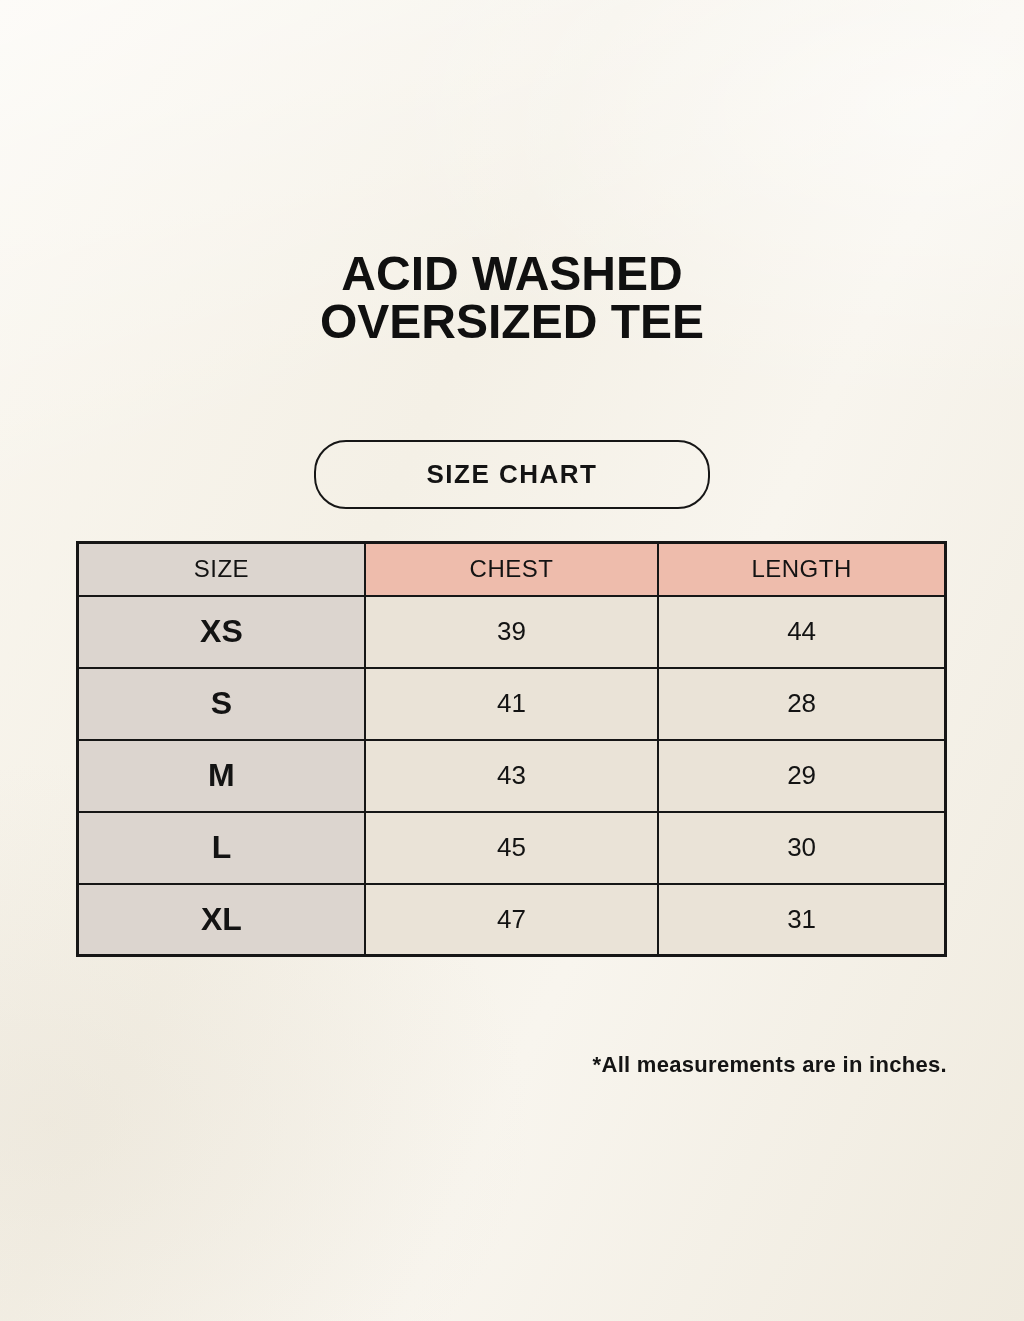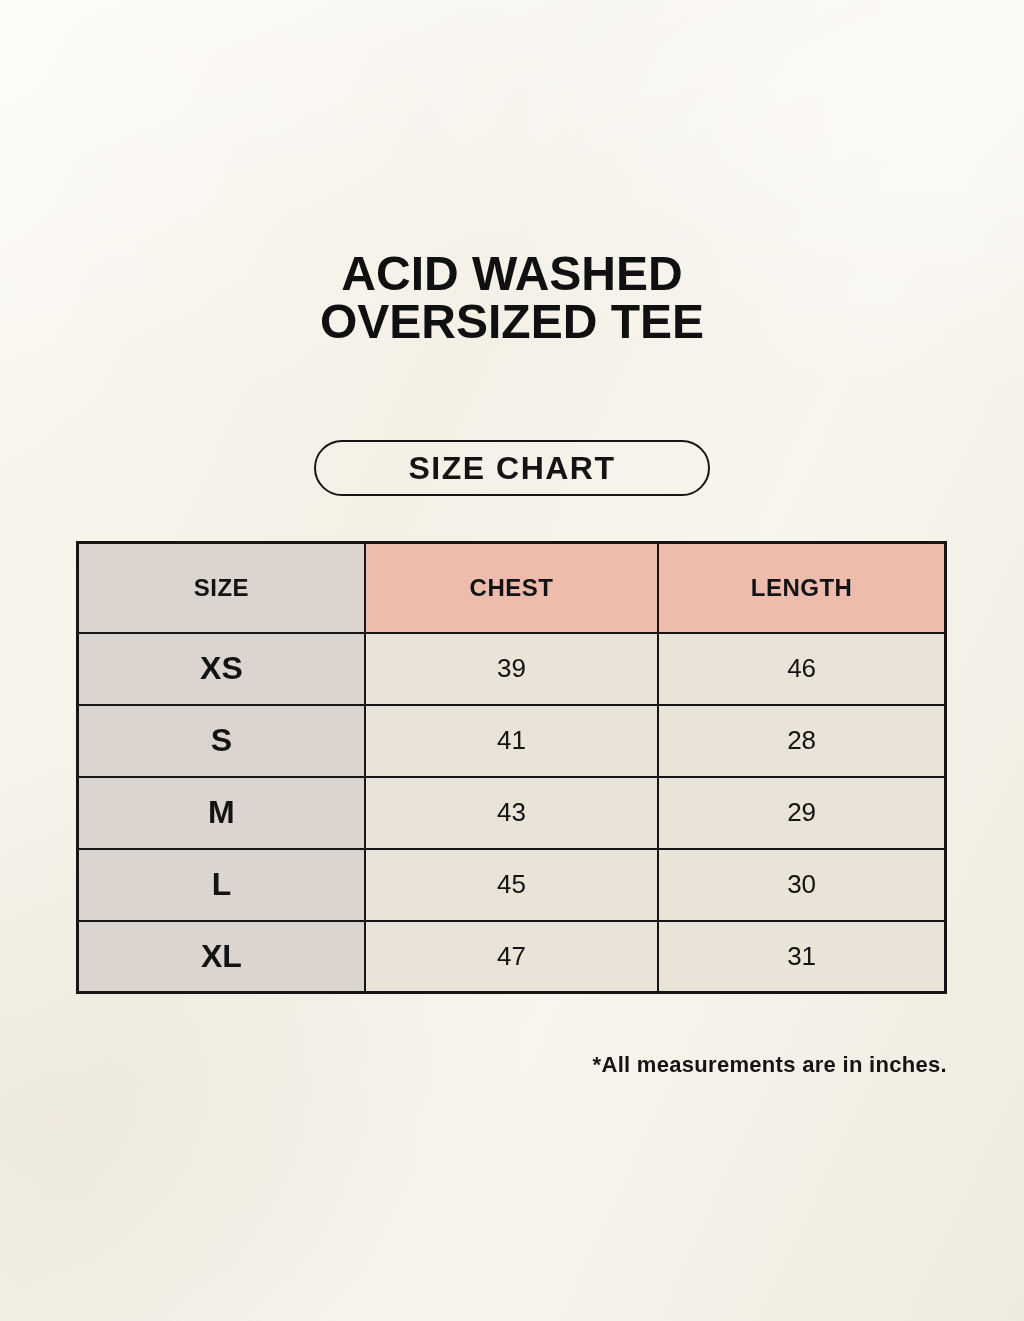--- a/index.html
+++ b/index.html
@@ -39,25 +39,25 @@
     font-weight:700;
     letter-spacing:0px;
     color:#101010;
   }
   .title span{display:block;}
 
   .badge{
     position:absolute;
     top:440px;left:50%;
     transform:translateX(-50%);
-    width:396px;height:56px;
+    width:396px;height:69px;
     border:2.5px solid var(--border);
     border-radius:32px;
     display:flex;align-items:center;justify-content:center;
-    font-size:32px;font-weight:700;letter-spacing:1.5px;
+    font-size:26px;font-weight:700;letter-spacing:1.5px;
     color:#141414;
     background:transparent;
   }
 
   .table-wrap{
     position:absolute;
     top:541px;left:76px;
     width:871px;
   }
   table.size-chart{
@@ -65,23 +65,23 @@
     border-collapse:collapse;
     table-layout:fixed;
     border:3px solid var(--border);
   }
   table.size-chart th, table.size-chart td{
     border:2px solid var(--border);
     text-align:center;
     vertical-align:middle;
   }
   table.size-chart thead th{
-    height:90px;
+    height:53px;
     font-size:24px;
-    font-weight:700;
+    font-weight:400;
     letter-spacing:0.5px;
     background:var(--pink);
   }
   table.size-chart thead th.col-size{ background:var(--gray); }
   table.size-chart tbody td{
     height:72px;
     font-size:26px;
     font-weight:400;
     background:var(--cream);
   }
@@ -130,21 +130,21 @@
           <th class="col-size">SIZE</th>
           <th class="col-val">CHEST</th>
           <th class="col-val">LENGTH</th>
         </tr>
       </thead>
       <tbody>
 
           <tr>
             <td class="col-size">XS</td>
             <td class="col-val">39</td>
-            <td class="col-val">46</td>
+            <td class="col-val">44</td>
           </tr>
 
           <tr>
             <td class="col-size">S</td>
             <td class="col-val">41</td>
             <td class="col-val">28</td>
           </tr>
 
           <tr>
             <td class="col-size">M</td>

